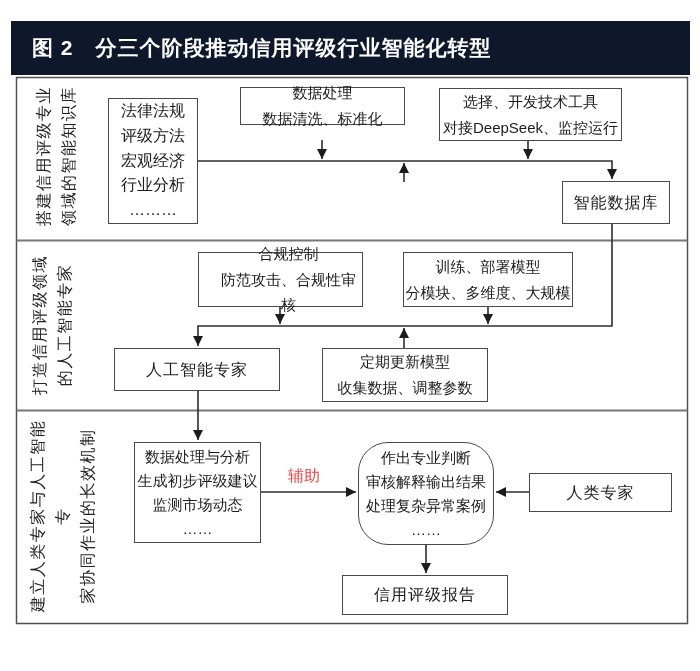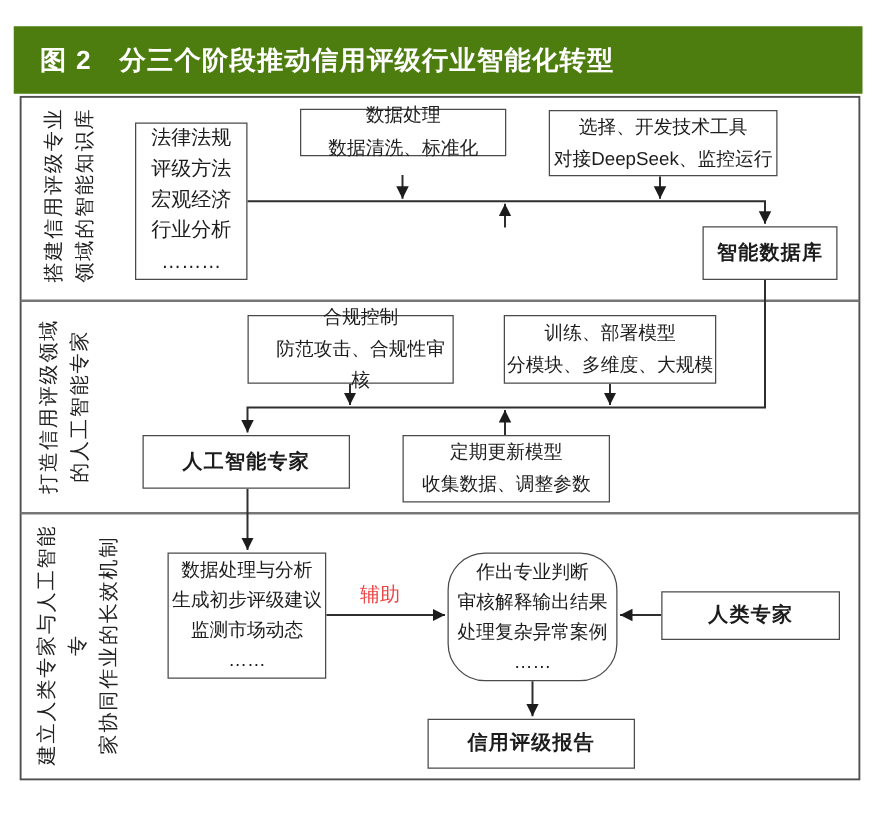--- a/index.html
+++ b/index.html
@@ -15,21 +15,21 @@
   }
   #titlebar .fig-label{margin-left:21px;}
   #titlebar .fig-title{margin-left:22px;}
   
   .dbox{
     position:absolute;background:#ffffff;border:1.5px solid #4a4a4a;
     display:flex;align-items:center;justify-content:center;text-align:center;
     font-size:15px;line-height:1.72;white-space:pre-line;box-sizing:border-box;
     color:#1c1c1c;
   }
-  .dbox.bold{font-weight:bold;font-size:16px;letter-spacing:1px;}
+  .dbox.bold{font-weight:normal;font-size:16px;letter-spacing:1px;}
   #box-knowledge-source{left:108px;top:98px;width:90px;height:126px;font-size:16px;line-height:1.55;}
   #box-data-processing{left:240px;top:87px;width:165px;height:38px;}
   #box-tech-tools{left:439px;top:88px;width:183px;height:53px;}
   #box-expert-supervision{left:321px;top:182px;width:167px;height:56px;}
   #box-intelligent-database{left:562px;top:181px;width:108px;height:43px;}
   #box-compliance-control{left:198px;top:252px;width:165px;height:55px;padding-left:16px;}
   #box-model-training{left:403px;top:252px;width:170px;height:55px;}
   #box-model-update{left:322px;top:348px;width:166px;height:54px;}
   #box-ai-expert{left:114px;top:348px;width:166px;height:43px;}
   #box-ai-tasks{left:134px;top:442px;width:127px;height:101px;line-height:1.6;}
@@ -55,21 +55,21 @@
     position:absolute;left:17px;top:632px;font-size:18px;color:#2b2b2b;letter-spacing:1px;
   }
   
   #connectors{position:absolute;left:0;top:0;width:700px;height:671px;}
 </style>
 </head>
 <body>
 
 <div id="page">
 
-  <div id="titlebar" style="background:#4d7c0f;">
+  <div id="titlebar" style="background:#0f172a;">
     <span class="fig-label">图 2</span>
     <span class="fig-title">分三个阶段推动信用评级行业智能化转型</span>
   </div>
 
   <svg id="connectors" viewBox="0 0 700 671" xmlns="http://www.w3.org/2000/svg">
     <defs>
       <marker id="ah" markerUnits="userSpaceOnUse" markerWidth="12" markerHeight="12" refX="10" refY="5" orient="auto">
         <path d="M0,0 L10,5 L0,10 Z" fill="#1c1c1c"></path>
       </marker>
     </defs>

